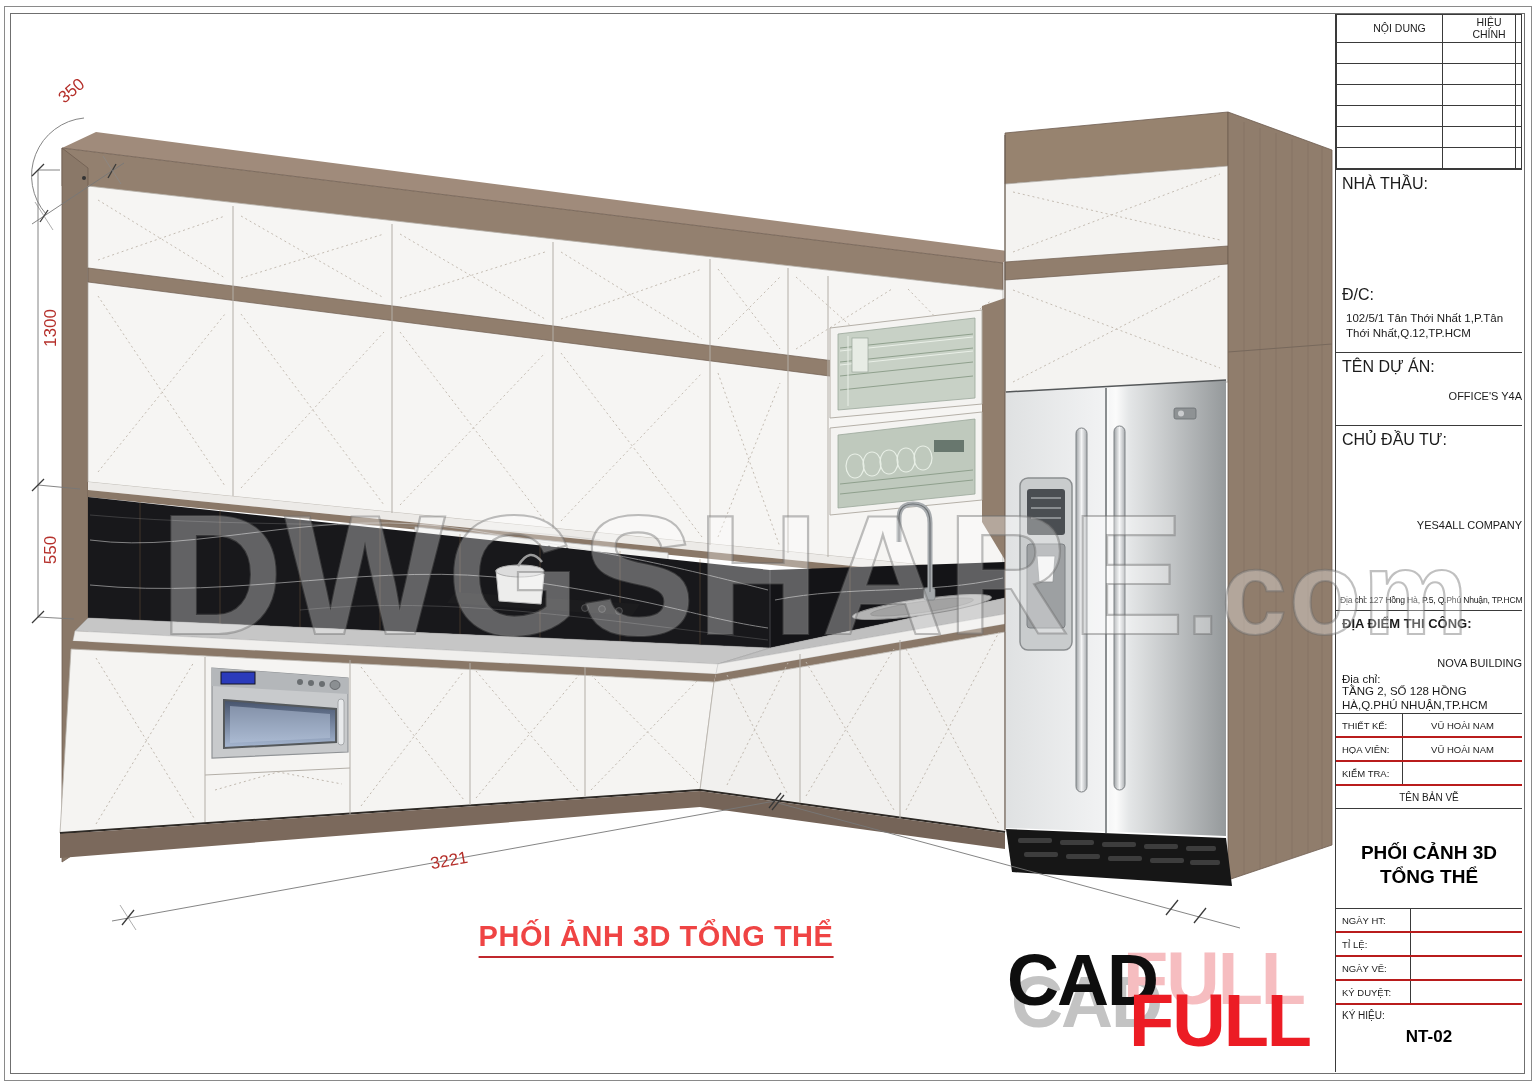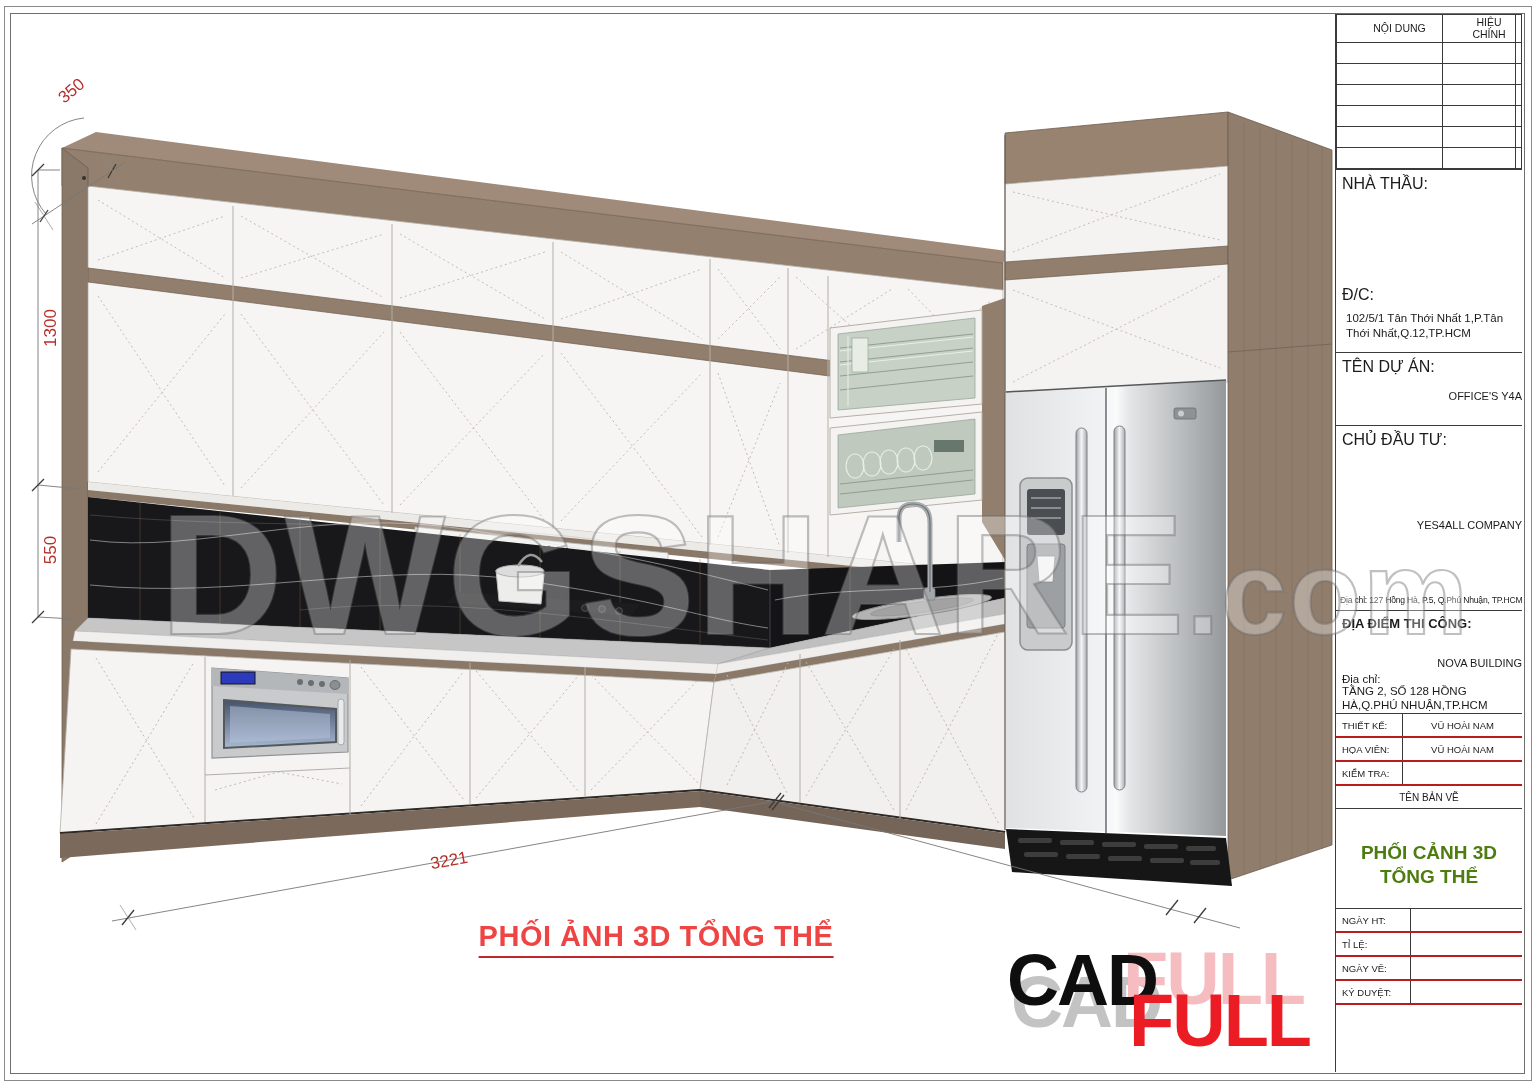--- a/index.html
+++ b/index.html
@@ -14,21 +14,21 @@
   table.rev th,table.rev td{border:1px solid #3a3a3a;font-size:10.5px;font-weight:500;text-align:center;padding:0;height:20px;line-height:1.1;}
   table.rev th{height:27px;padding-left:20px;}
   .lbl{font-size:16px;padding:5px 6px 0 6px;}
   .lbl-sm{font-size:10px;}
   .center-name{text-align:right;font-size:11px;}
   .addr-sm{font-size:8.6px;white-space:nowrap;letter-spacing:-0.2px;padding:0 0 3px 4px;}
   .row3{display:flex;border-bottom:2px solid #b91c1c;height:24px;align-items:center;box-sizing:border-box;}
   .row3 .c1{width:66px;font-size:9.5px;padding-left:6px;box-sizing:border-box;}
   .row3 .c2{flex:1;border-left:1px solid #3a3a3a;font-size:9.5px;text-align:center;height:100%;display:flex;align-items:center;justify-content:center;}
   .row4 .c1{width:74px;}
-  .red{color:#4d7c0f;}
+  .red{color:#000000;}
   .tb-draw-name{font-size:19px;font-weight:600;text-align:center;line-height:1.25;padding-top:32px;}
   
   .caption{position:absolute;left:656px;top:920px;transform:translateX(-50%);font-size:29px;font-weight:600;color:#ef4444;border-bottom:2.5px solid #c0272d;padding-bottom:3px;letter-spacing:.5px;white-space:nowrap;}
   
   .logo{position:absolute;left:1005px;top:942px;width:330px;height:138px;}
   .logo span{position:absolute;line-height:1;font-weight:800;letter-spacing:-2px;}
   .logo .cad-sh{left:6px;top:24px;font-size:72px;color:#c3c3c3;}
   .logo .cad{left:2px;top:2px;font-size:72px;color:#0e0e0e;}
   .logo .full-lt{left:118px;top:0px;font-size:74px;color:#f6bdc0;}
   .logo .full{left:124px;top:42px;font-size:74px;color:#ec1c24;}
@@ -434,20 +434,24 @@
       <div class="c2"></div>
   </div>
   <div class="row3 row4">
     <div class="c1">NGÀY VẼ:</div>
       <div class="c2"></div>
   </div>
   <div class="row3 row4">
     <div class="c1">KÝ DUYỆT:</div>
       <div class="c2"></div>
   </div>
+  <div style="height:62px;position:relative">
+    <div class="lbl lbl-sm">KÝ HIỆU:</div>
+    <div class="red" style="text-align:center;font-size:17px;font-weight:600;margin-top:6px">NT-02</div>
+  </div>
 </div>
 
 <div class="caption">PHỐI ẢNH 3D TỔNG THỂ</div>
 
 <div class="logo">
   <span class="cad-sh">CAD</span>
   <span class="full-lt">FULL</span>
   <span class="cad">CAD</span>
   <span class="full">FULL</span>
 </div>

